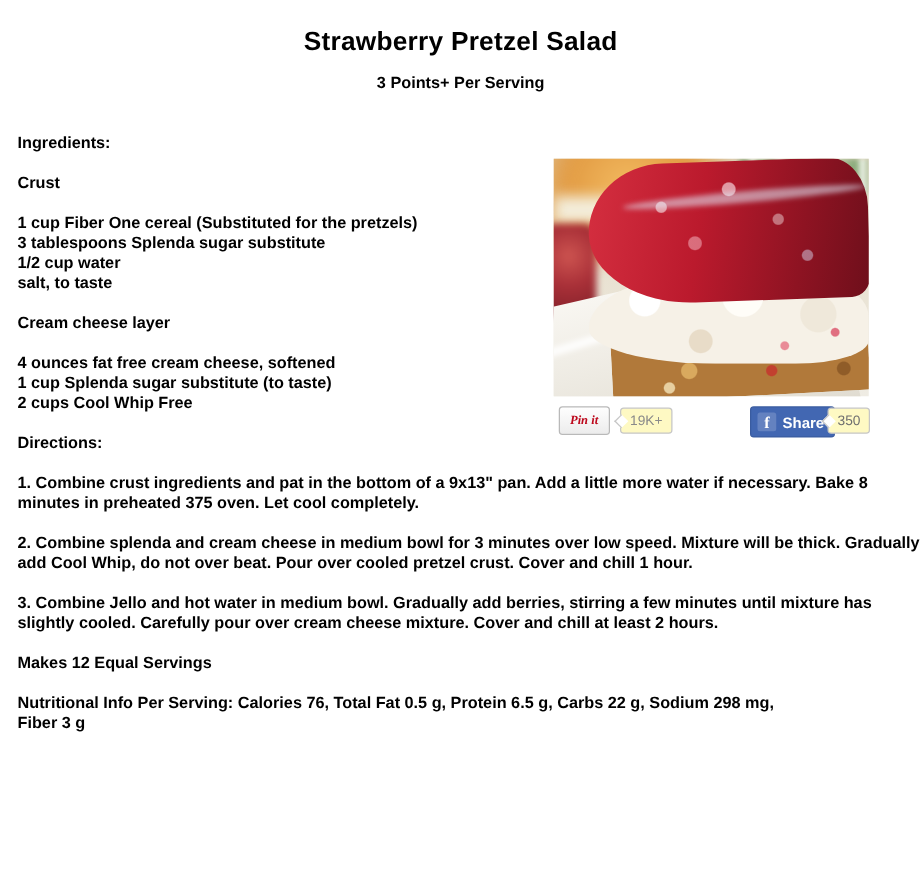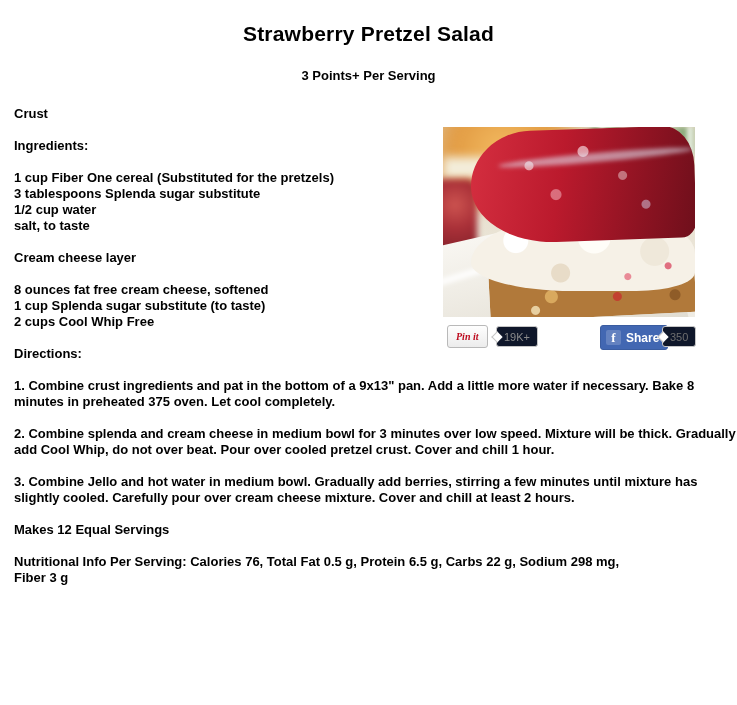--- a/index.html
+++ b/index.html
@@ -7,21 +7,21 @@
     width:737px; height:705px; position:relative; overflow:hidden;
     background:#ffffff; color:#000;
     font-family:"Liberation Sans", sans-serif; font-weight:bold;
   }
   
   .page-title {
     margin:22px 0 0 0; text-align:center;
     font-size:21px; line-height:24px; letter-spacing:0.2px;
   }
   .page-subtitle {
-    margin:22px 0 0 0; text-align:center;
+    margin:12px 0 0 0; text-align:center;
     font-size:13px; line-height:16px;
   }
   
   .text-col {
     position:absolute; left:14px; top:106px; width:723px;
     font-size:13px; line-height:16px;
   }
   .block { margin:0 0 16px 0; }
   .block.gap2 { margin-bottom:32px; }
   .line { height:16px; white-space:nowrap; }
@@ -86,21 +86,21 @@
     position:absolute; left:0; top:0; height:21px; padding:0 8px;
     display:inline-flex; align-items:center;
     background:linear-gradient(180deg,#fefefe,#ececec);
     border:1px solid #b9b9b9; border-radius:3px; cursor:pointer;
     font-family:"Liberation Serif", serif; font-style:italic; font-weight:bold;
     font-size:10px; color:#bd081c;
   }
   .count-bubble {
     position:absolute; top:1px; height:19px; padding:0 7px;
     display:inline-flex; align-items:center;
-    background:#0f172a; border:1px solid #c6c6c6; border-radius:3px;
+    background:#fef9c3; border:1px solid #c6c6c6; border-radius:3px;
     font-size:11px; font-weight:normal; color:#8a8a8a; cursor:pointer;
   }
   .count-bubble::before {
     content:""; position:absolute; left:-4px; top:50%; margin-top:-4px;
     width:7px; height:7px; background:#fff;
     border-left:1px solid #c6c6c6; border-bottom:1px solid #c6c6c6;
     transform:rotate(45deg);
   }
   .pin-count { left:49px; }
   .fb-button {
@@ -119,38 +119,38 @@
 </style>
 </head>
 <body>
 
 <h1 class="page-title">Strawberry Pretzel Salad</h1>
 <h2 class="page-subtitle">3 Points+ Per Serving</h2>
 
 <div class="text-col">
 
   <div class="block">
+    <div class="line">Ingredients:</div>
+  </div>
+
+  <div class="block">
     <div class="line">Crust</div>
-  </div>
-
-  <div class="block">
-    <div class="line">Ingredients:</div>
   </div>
   <div class="block">
     <div class="line">1 cup Fiber One cereal (Substituted for the pretzels)</div>
     <div class="line">3 tablespoons Splenda sugar substitute</div>
     <div class="line">1/2 cup water</div>
     <div class="line">salt, to taste</div>
   </div>
 
   <div class="block">
     <div class="line">Cream cheese layer</div>
   </div>
   <div class="block">
-    <div class="line">8 ounces fat free cream cheese, softened</div>
+    <div class="line">4 ounces fat free cream cheese, softened</div>
     <div class="line">1 cup Splenda sugar substitute (to taste)</div>
     <div class="line">2 cups Cool Whip Free</div>
   </div>
 
 
   <div class="block">
     <div class="line">Directions:</div>
   </div>
 
   <div class="block multiline">1. Combine crust ingredients and pat in the bottom of a 9x13" pan. Add a little more water if necessary. Bake 8

